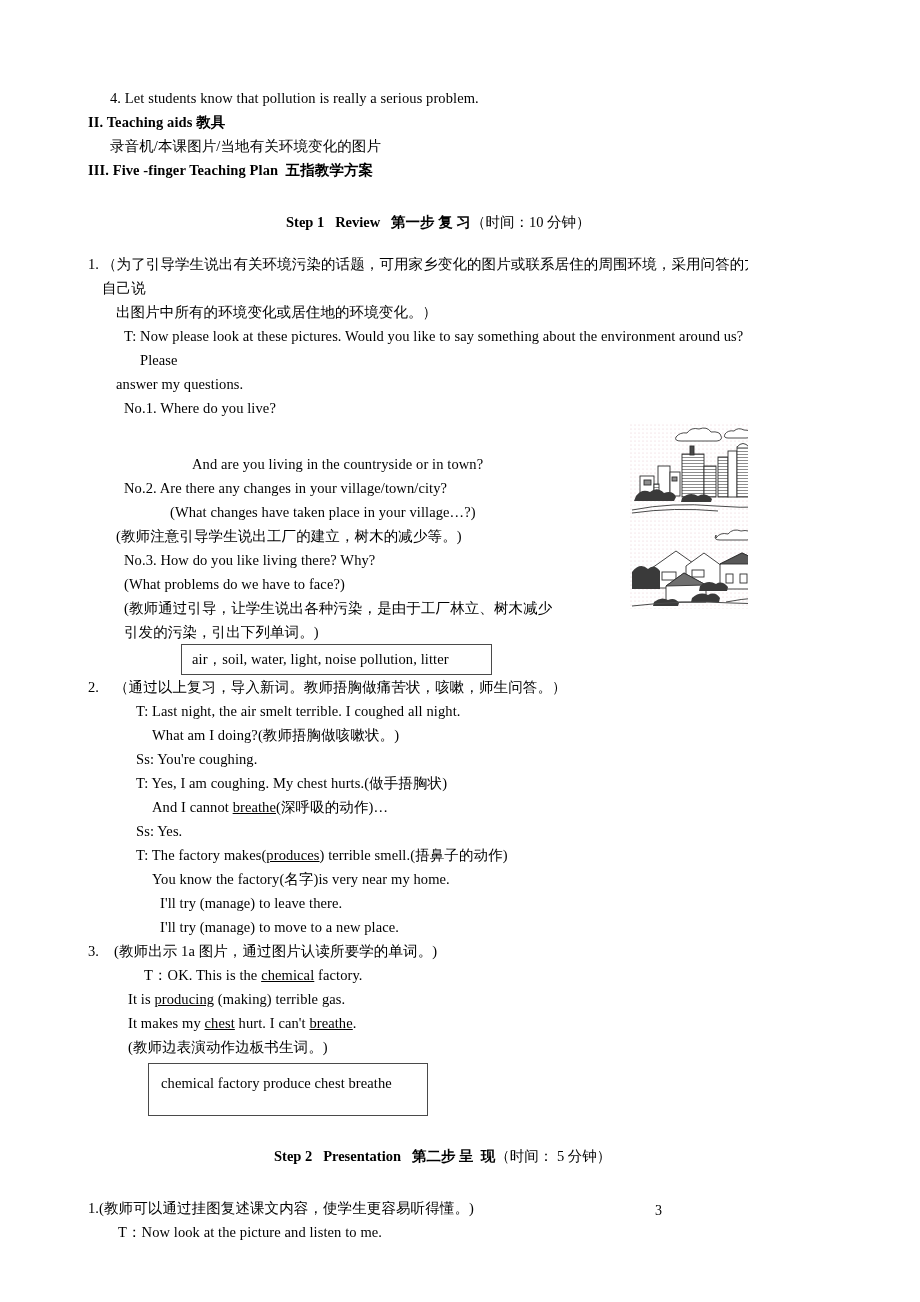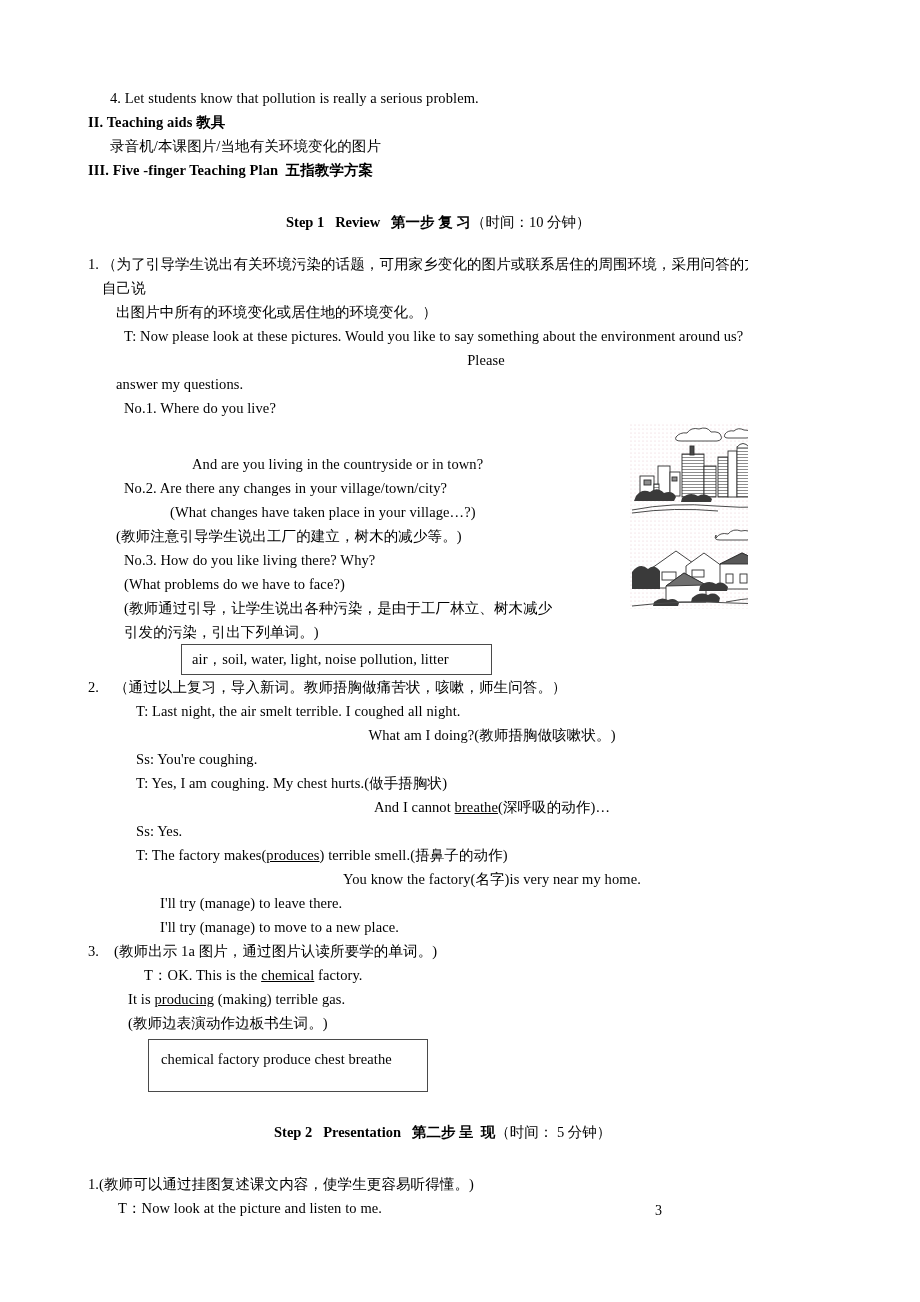--- a/index.html
+++ b/index.html
@@ -34,21 +34,21 @@
     letter-spacing: 0.1px;
   }
   .bold { font-weight: bold; }
   .u { text-decoration: underline; }
 
   
   .i0  { margin-left: 0px; }
   .i1  { margin-left: 14px; }
   .i2  { margin-left: 22px; }
   .i3  { margin-left: 30px; }
-  .i4  { margin-left: 38px; text-align: center; }
+  .i4  { margin-left: 38px; }
   .i5  { margin-left: 46px; }
   .i7  { margin-left: 68px; }
   .i9  { margin-left: 90px; margin-top: 32px; }
   .gap-md { height: 18px; }
   .gap-lg { height: 28px; }
 
   .step-head {
     font-size: 14.5px;
     font-weight: bold;
     line-height: 24px;
@@ -173,20 +173,21 @@
         <div class="ln i5">I'll try (manage) to move to a new place.</div>
       </div>
     </div>
 
     <div class="item">
       <div class="item-num w2">3.</div>
       <div class="item-body">
         <div class="ln i0">(教师出示 1a 图片，通过图片认读所要学的单词。)</div>
         <div class="ln i3"><span>T：OK. This is the </span><span class="u">chemical</span><span> factory.</span></div>
         <div class="ln i1"><span>It is </span><span class="u">producing</span><span> (making) terrible gas.</span></div>
+        <div class="ln i1"><span>It makes my </span><span class="u">chest</span><span> hurt. I can't </span><span class="u">breathe</span><span>.</span></div>
         <div class="ln i1">(教师边表演动作边板书生词。)</div>
         <div class="wordbox wordbox-2 ln">chemical factory produce chest breathe</div>
       </div>
     </div>
 
     <div class="gap-lg"></div>
 
     <div class="step-wrap">
       <div class="step-head step-2-pos"><span class="cn">Step 2   Presentation   第二步 呈  现</span><span class="paren">（时间： 5 分钟）</span></div>
     </div>

